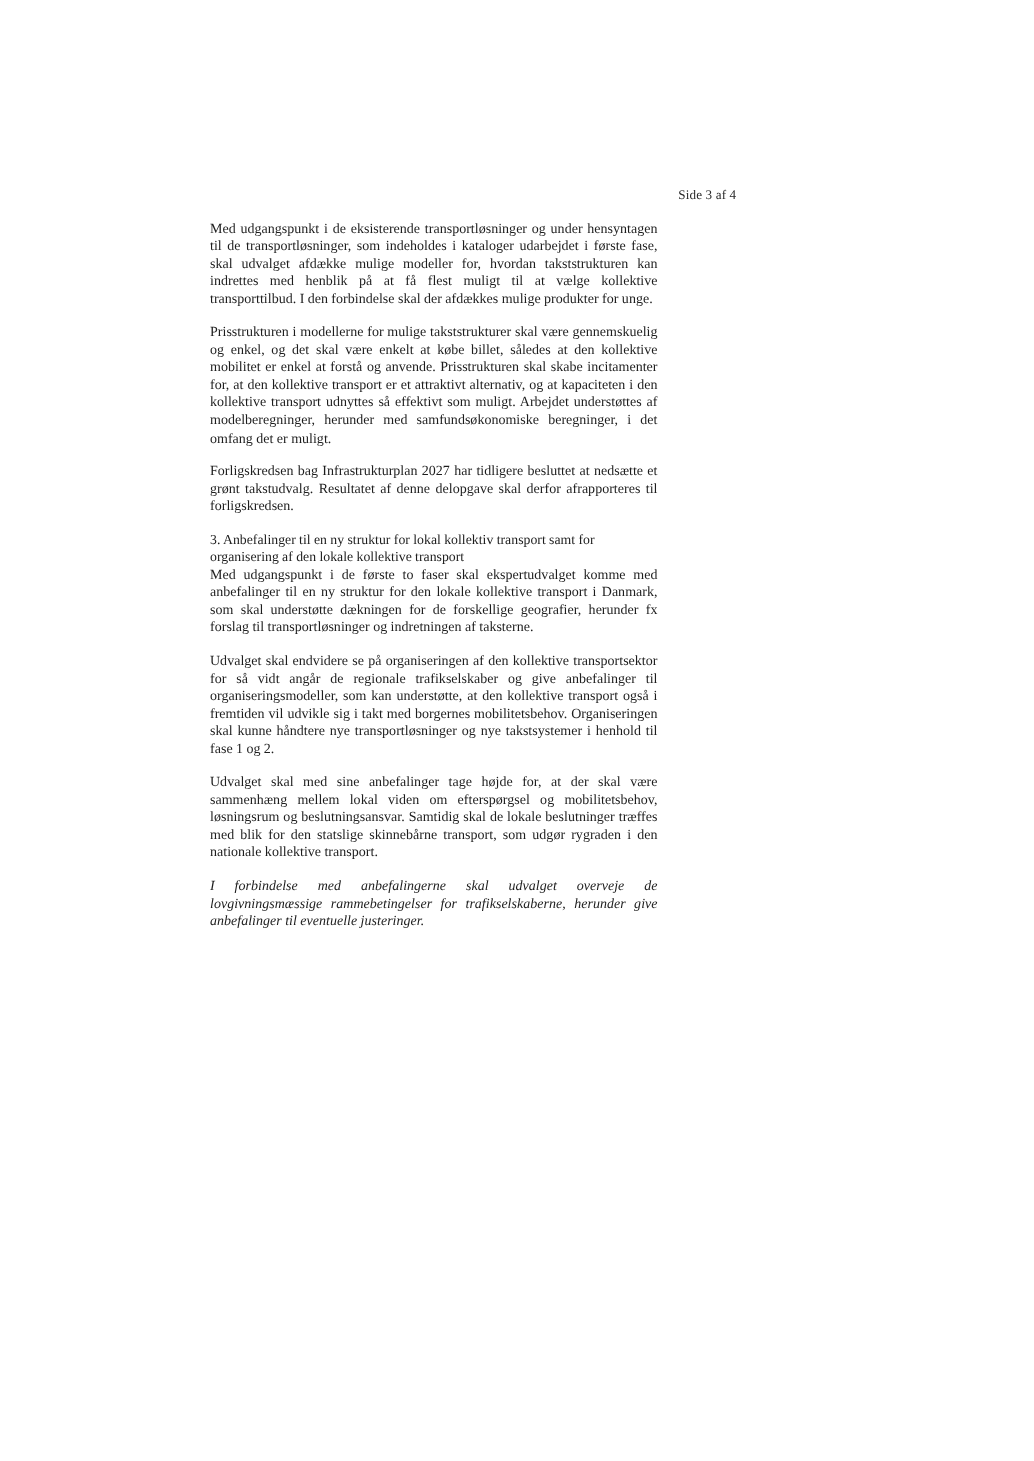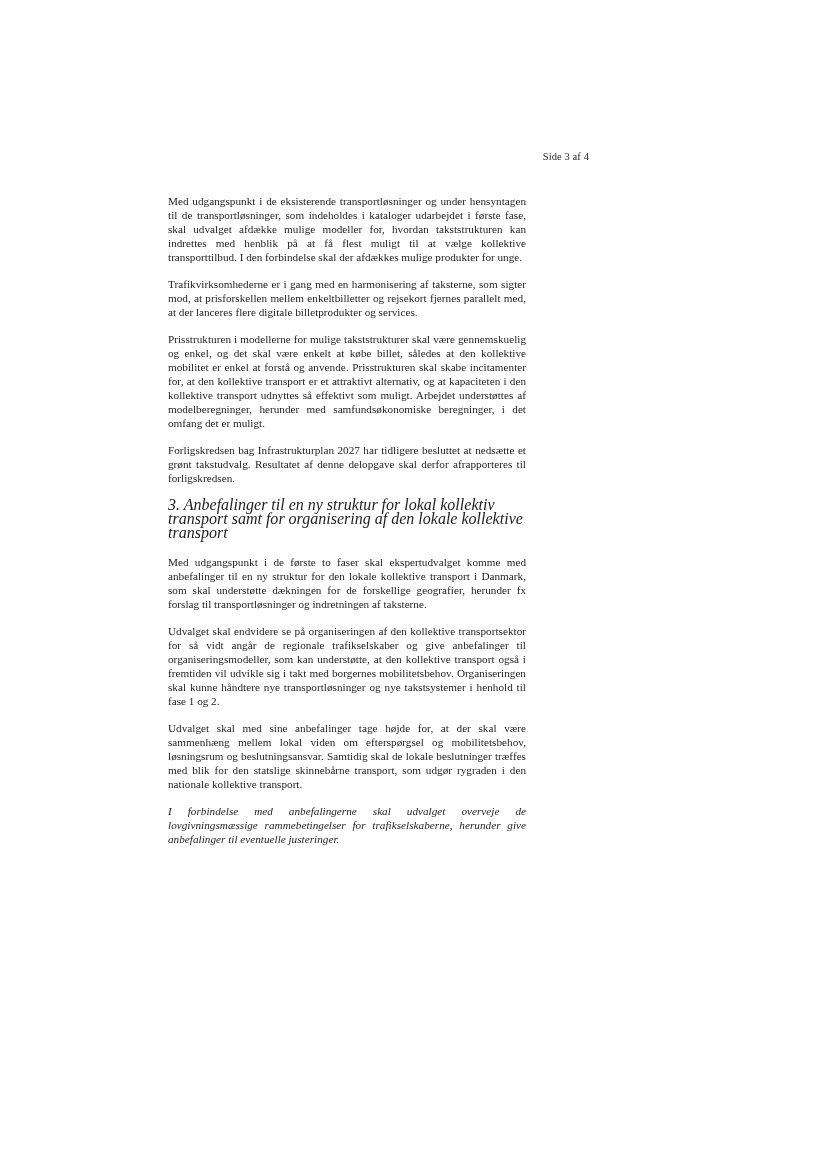--- a/index.html
+++ b/index.html
@@ -31,60 +31,58 @@
     text-align: right;
     padding-right: 238px;
     box-sizing: border-box;
     font-size: 10.5px;
     letter-spacing: 0.1px;
     color: #2a2a2a;
   }
   .content {
     position: absolute;
     left: 168px;
-    top: 194px;
+    top: 176px;
     width: 358px;
     color: #1d1d1d;
   }
   p {
     margin: 0 0 12.5px 0;
     font-size: 11.2px;
     line-height: 14.1px;
     text-align: justify;
     -webkit-hyphens: none;
     hyphens: none;
     letter-spacing: 0.02px;
     word-spacing: -0.1px;
   }
   p:last-child {
     margin-bottom: 0;
     font-style: italic;
   }
   .heading {
-    font-style: italic;
-    margin-bottom: 15px;
+    margin-bottom: 0;
     text-align: left;
-    font-size: 16px;
+    font-size: 11px;
     line-height: 14.1px;
   }
   .after-heading {
     margin-top: 0;
   }
 </style>
 </head>
 <body>
 
 <div class="page">
 
   <div class="page-number">Side 3 af 4</div>
 
   <div class="content">
 
     <p>Med udgangspunkt i de eksisterende transportløsninger og under hensyntagen til de transportløsninger, som indeholdes i kataloger udarbejdet i første fase, skal udvalget afdække mulige modeller for, hvordan takststrukturen kan indrettes med henblik på at få flest muligt til at vælge kollektive transporttilbud. I den forbindelse skal der afdækkes mulige produkter for unge.</p>
-    <p>Trafikvirksomhederne er i gang med en harmonisering af taksterne, som sigter mod, at prisforskellen mellem enkeltbilletter og rejsekort fjernes parallelt med, at der lanceres flere digitale billetprodukter og services.</p>
     <p>Prisstrukturen i modellerne for mulige takststrukturer skal være gennemskuelig og enkel, og det skal være enkelt at købe billet, således at den kollektive mobilitet er enkel at forstå og anvende. Prisstrukturen skal skabe incitamenter for, at den kollektive transport er et attraktivt alternativ, og at kapaciteten i den kollektive transport udnyttes så effektivt som muligt. Arbejdet understøttes af modelberegninger, herunder med samfundsøkonomiske beregninger, i det omfang det er muligt.</p>
     <p>Forligskredsen bag Infrastrukturplan 2027 har tidligere besluttet at nedsætte et grønt takstudvalg. Resultatet af denne delopgave skal derfor afrapporteres til forligskredsen.</p>
     <p class="heading">3. Anbefalinger til en ny struktur for lokal kollektiv transport samt for organisering af den lokale kollektive transport</p>
     <p class="after-heading">Med udgangspunkt i de første to faser skal ekspertudvalget komme med anbefalinger til en ny struktur for den lokale kollektive transport i Danmark, som skal understøtte dækningen for de forskellige geografier, herunder fx forslag til transportløsninger og indretningen af taksterne.</p>
     <p>Udvalget skal endvidere se på organiseringen af den kollektive transportsektor for så vidt angår de regionale trafikselskaber og give anbefalinger til organiseringsmodeller, som kan understøtte, at den kollektive transport også i fremtiden vil udvikle sig i takt med borgernes mobilitetsbehov. Organiseringen skal kunne håndtere nye transportløsninger og nye takstsystemer i henhold til fase 1 og 2.</p>
     <p>Udvalget skal med sine anbefalinger tage højde for, at der skal være sammenhæng mellem lokal viden om efterspørgsel og mobilitetsbehov, løsningsrum og beslutningsansvar. Samtidig skal de lokale beslutninger træffes med blik for den statslige skinnebårne transport, som udgør rygraden i den nationale kollektive transport.</p>
     <p>I forbindelse med anbefalingerne skal udvalget overveje de lovgivningsmæssige rammebetingelser for trafikselskaberne, herunder give anbefalinger til eventuelle justeringer.</p>
 
   </div>
 </div>

